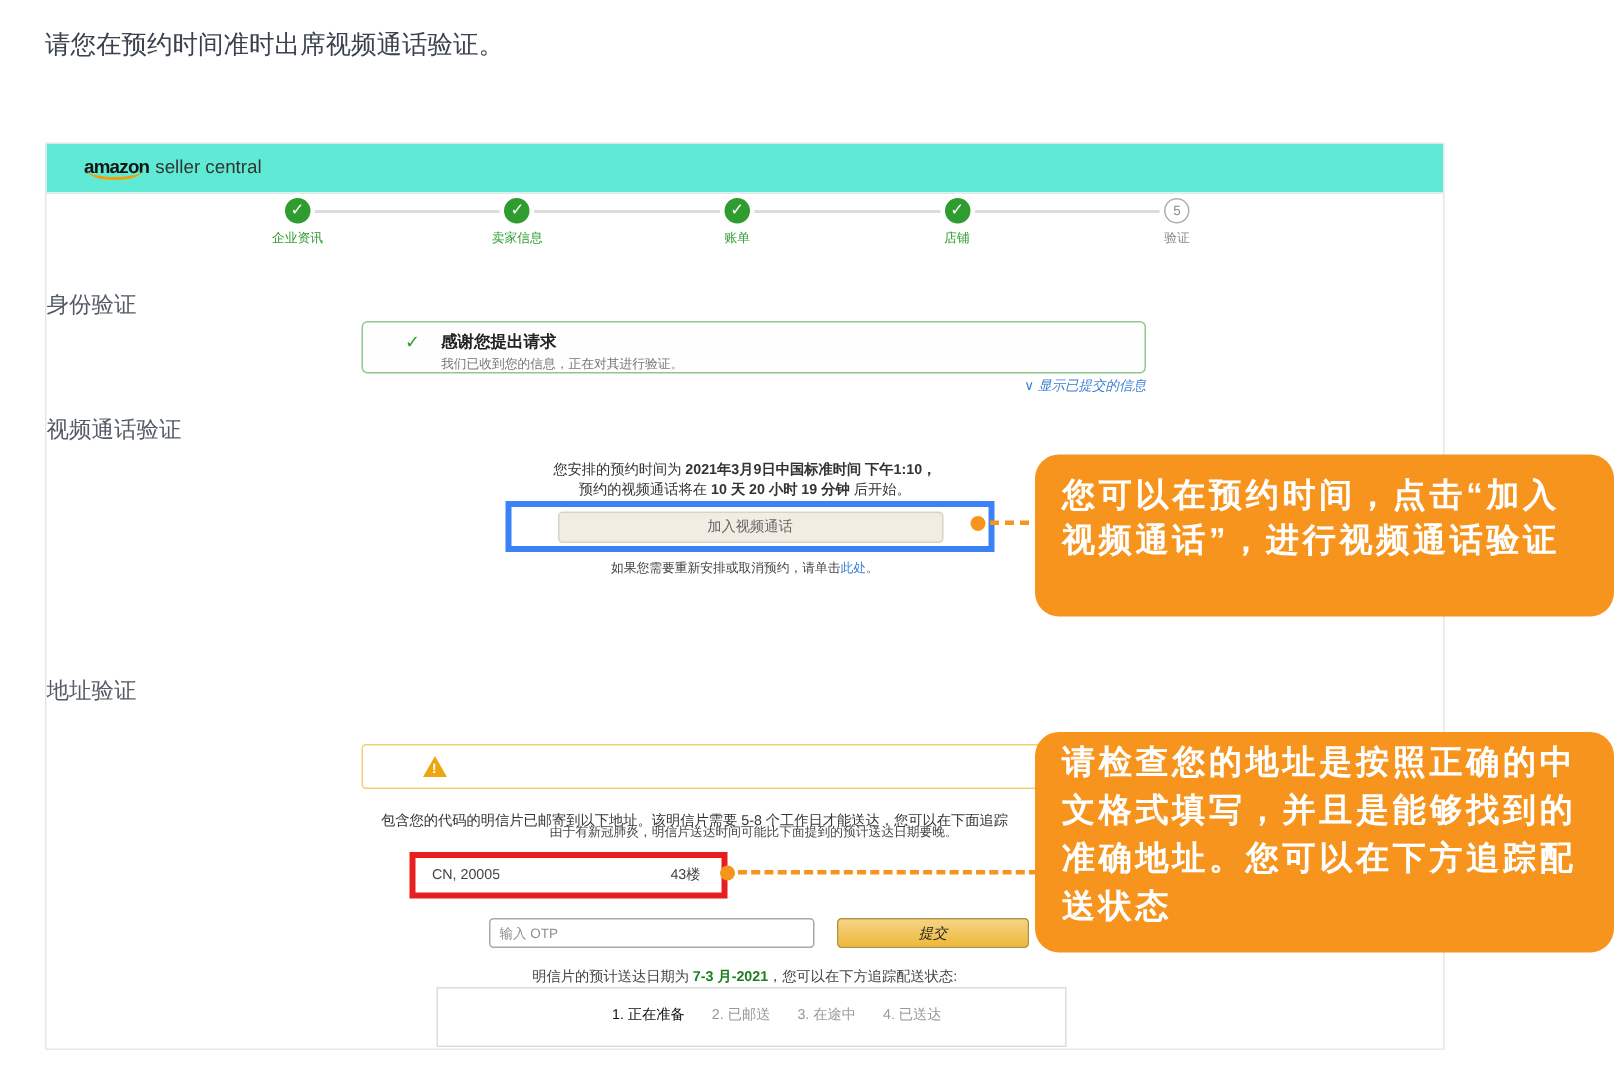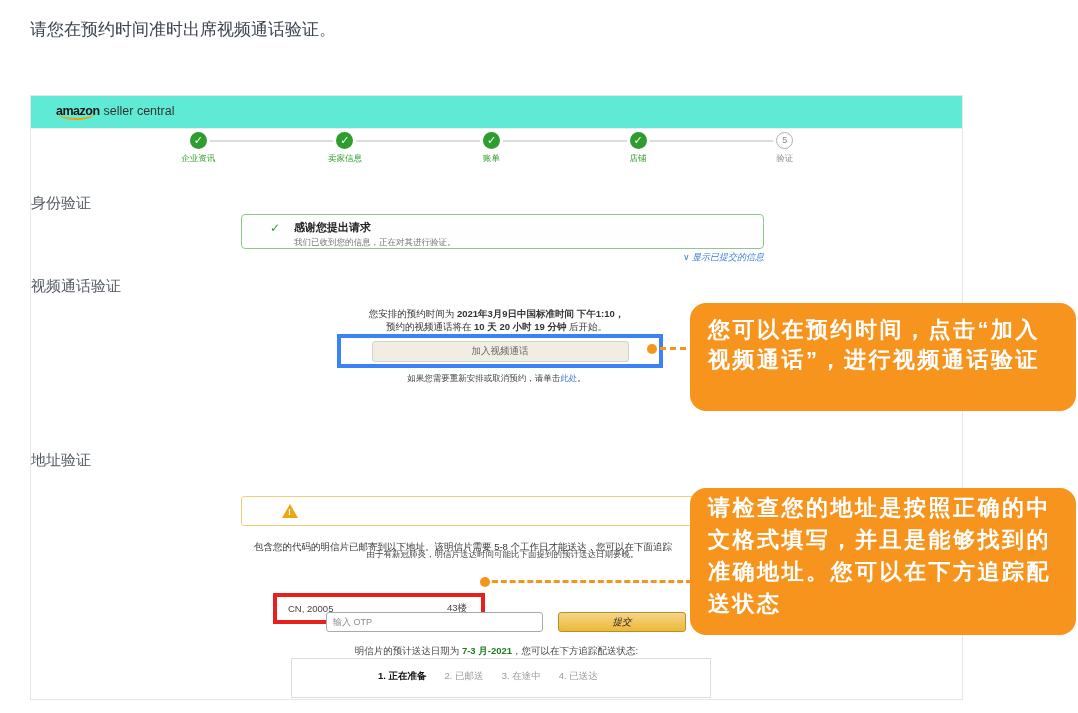--- a/index.html
+++ b/index.html
@@ -61,38 +61,38 @@
            border-radius:3px;box-sizing:border-box;background:#fff;}
   .warn-tri{position:absolute;left:40px;top:7px;width:0;height:0;border-left:8px solid transparent;
             border-right:8px solid transparent;border-bottom:14px solid #efa50f;}
   .warn-tri::after{content:"!";position:absolute;left:-2px;top:3px;color:#fff;font-size:9px;font-weight:bold;}
   .warn-text{position:absolute;left:0;top:9px;width:100%;text-align:center;font-size:8.5px;color:#444;margin-top:43px;}
 
   .addr-para{position:absolute;left:223px;top:445px;font-size:9.5px;color:#333;white-space:nowrap;}
 
   .redbox2{position:absolute;left:242px;top:472px;width:212px;height:31px;border:4px solid #e81f1f;
            box-sizing:border-box;background:#fff;display:flex;align-items:center;justify-content:space-between;
-           padding:0 14px 1px 11px;margin-top:25px;}
+           padding:0 14px 1px 11px;}
   .addr-left{font-size:9.5px;color:#444;max-width:58px;overflow:hidden;white-space:nowrap;}
   .addr-right{font-size:9.5px;color:#444;}
 
   .otp-input{position:absolute;left:295px;top:516px;width:217px;height:20px;border:1px solid #a9a9a9;
              border-radius:3px;box-sizing:border-box;font-size:9px;padding:0 6px;color:#444;font-family:inherit;}
   .otp-input::placeholder{color:#8d8d8d;}
   .submit-btn{position:absolute;left:527px;top:516px;width:128px;height:20px;
               background:linear-gradient(#f6d488,#edb937);border:1px solid #b3912f;border-radius:3px;
               font-size:9.5px;color:#222;font-family:inherit;font-style:italic;}
 
   .date-line{position:absolute;left:0;top:549px;width:100%;text-align:center;font-size:9.5px;color:#444;}
   .date-green{color:#1e7e1e;font-weight:bold;}
 
   .track-box{position:absolute;left:260px;top:562px;width:420px;height:40px;border:1px solid #ddd;
              background:#fff;box-sizing:border-box;}
   .track-steps{display:flex;gap:18px;padding:11px 0 0 86px;font-size:9.5px;color:#999;}
-  .track-step.active{color:#111;font-weight:bold;}
+  .track-step.active{color:#111;font-weight:normal;margin-left:30px;}
 
   
   .callout{position:absolute;left:690px;width:386px;background:#f7941d;border-radius:16px;color:#fff;
            font-weight:bold;box-sizing:border-box;font-size:22px;letter-spacing:2.5px;word-break:break-all;z-index:6;}
   #callout1{top:303px;height:108px;padding:12px 18px;line-height:30px;}
   #callout2{top:488px;height:147px;padding:4px 18px;line-height:32px;}
   .dash{position:absolute;border-top:3px dashed #f7941d;z-index:5;}
   #dash1{left:660px;top:347px;width:36px;}
   #dash2{left:492px;top:580px;width:200px;}
   .dot{position:absolute;width:10px;height:10px;border-radius:50%;background:#f7941d;z-index:5;}

